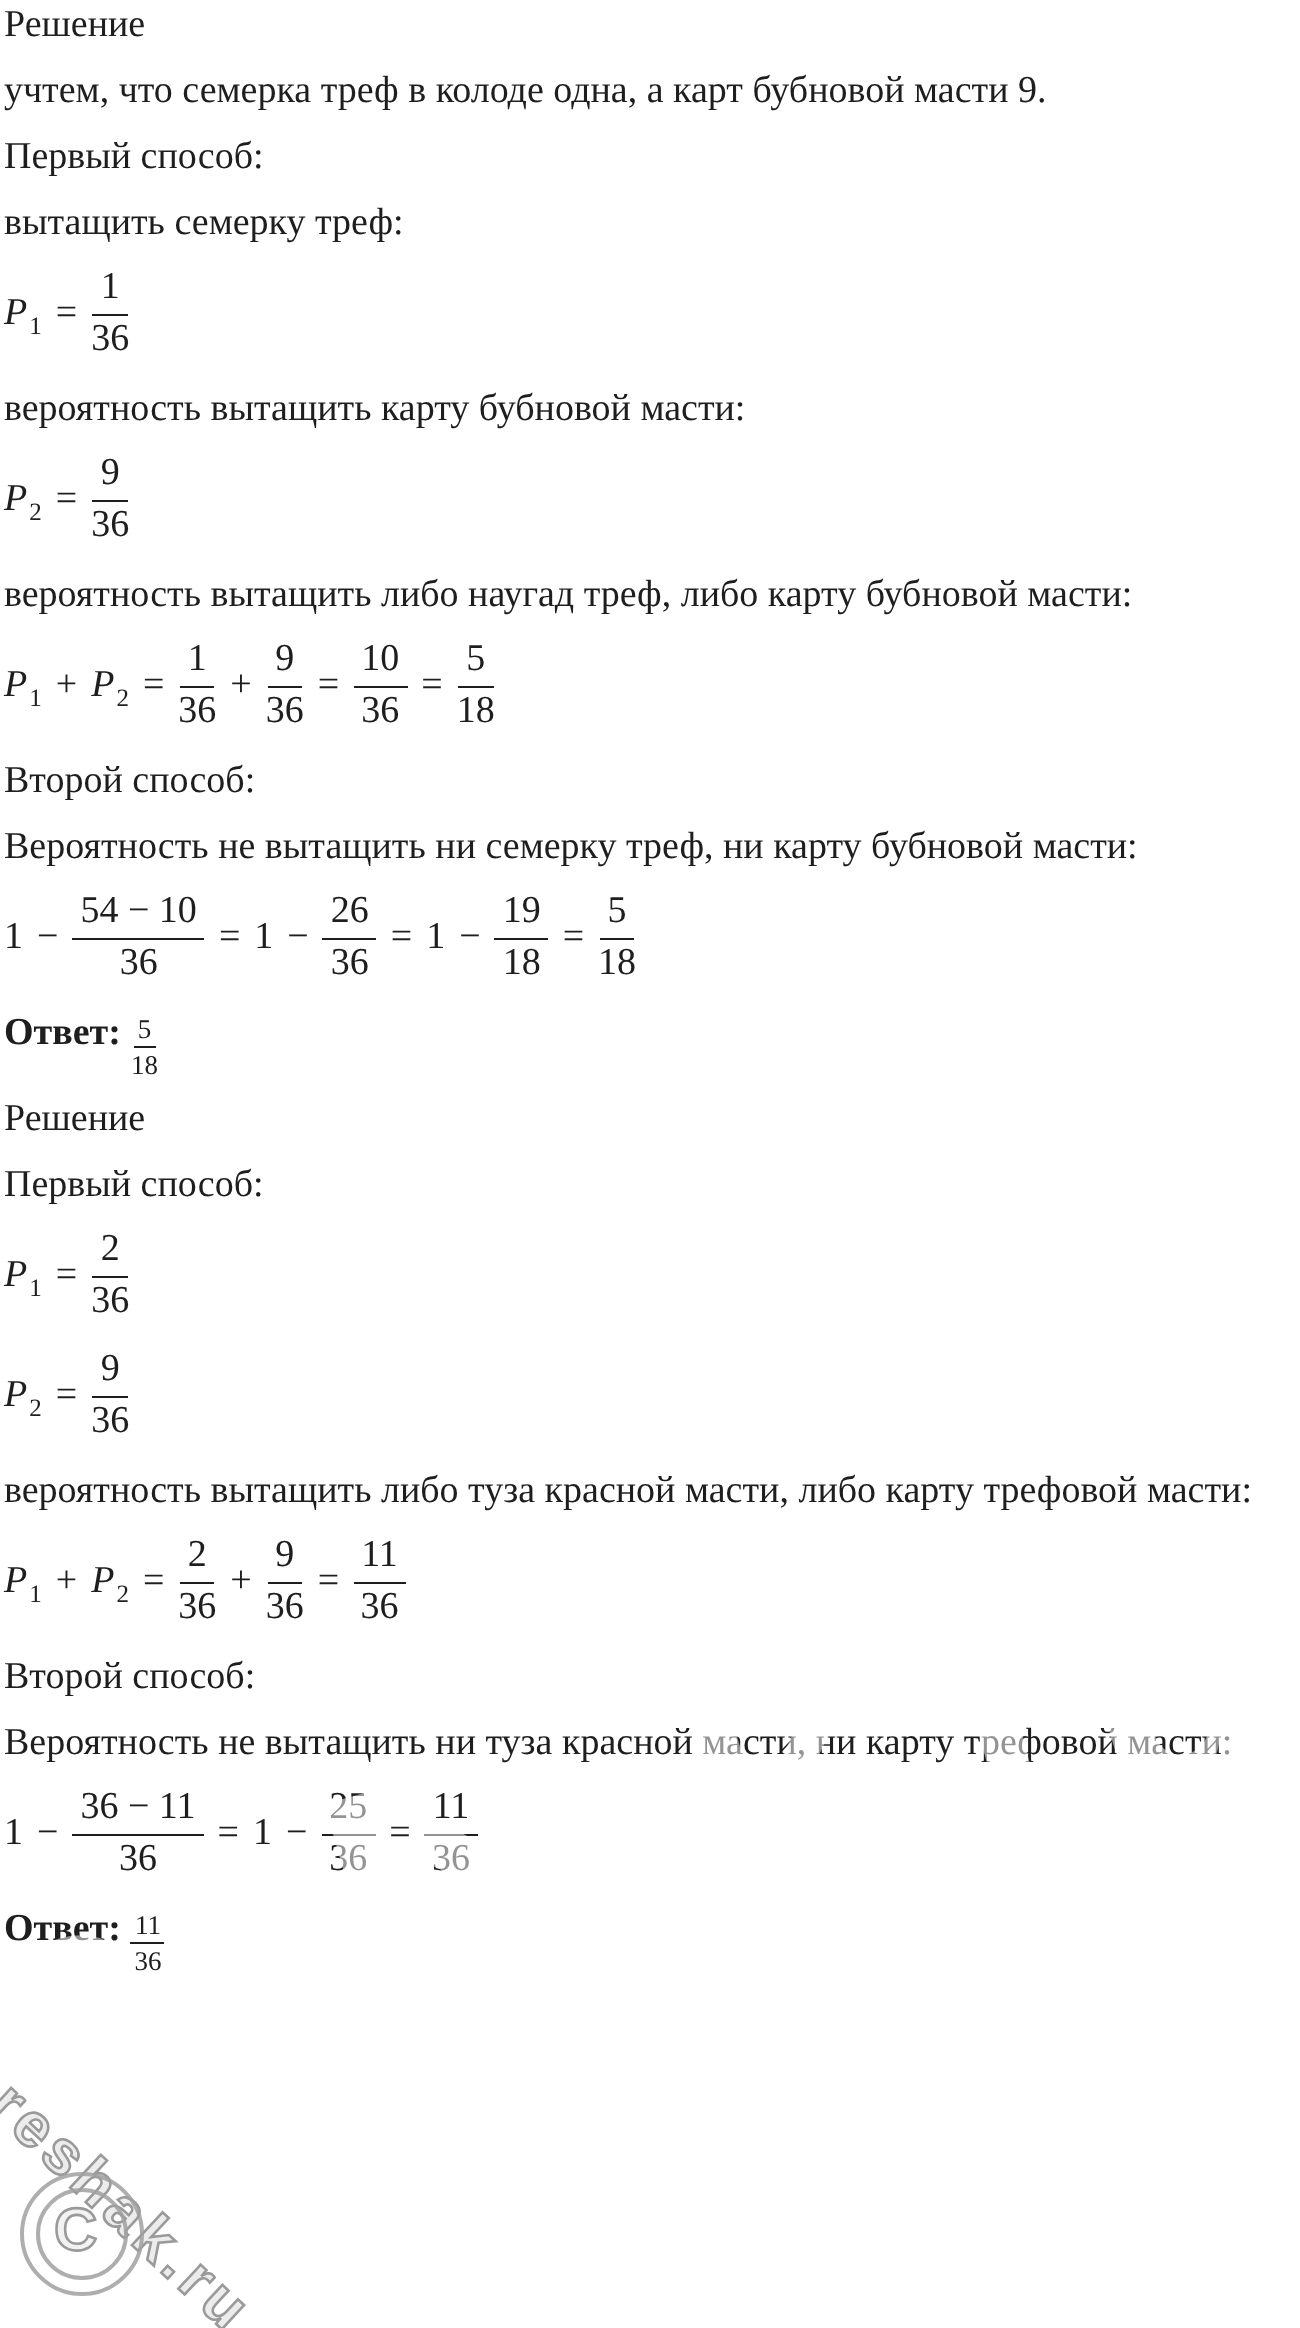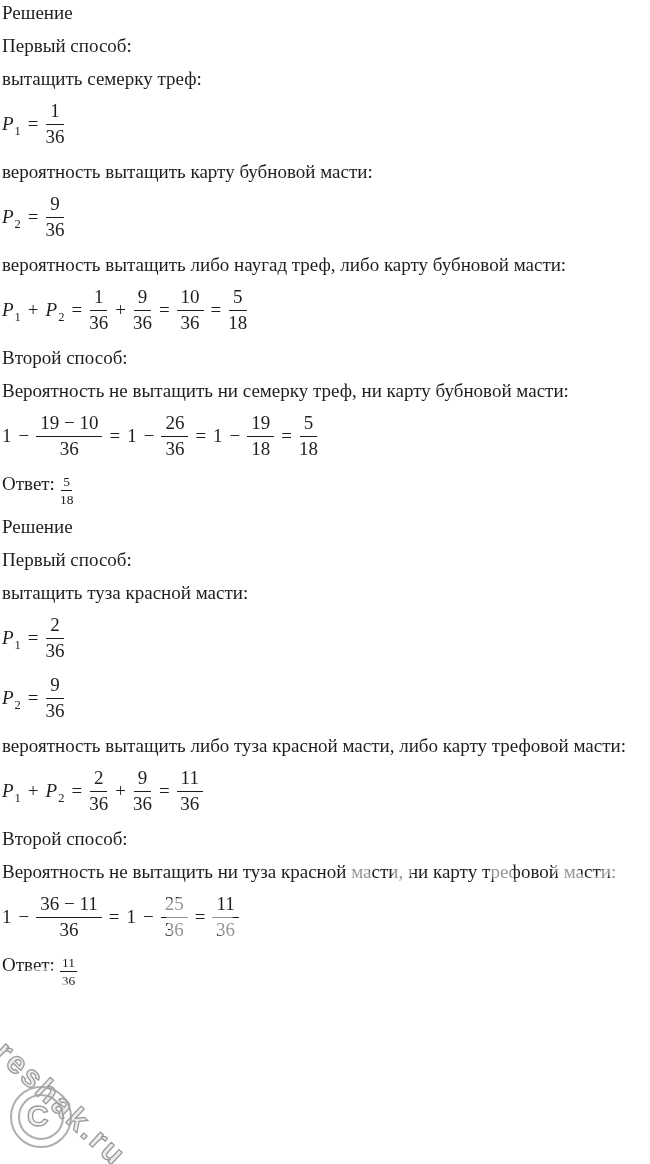--- a/index.html
+++ b/index.html
@@ -49,21 +49,21 @@
 
   
   .answer {
     display: flex;
     align-items: flex-start;
     font-size: 19px;
     line-height: 22px;
     height: 34px;
     margin: 12px 0 9px 0;
   }
-  .answer-label { margin-right: 5px; }
+  .answer-label { margin-right: 5px; font-weight: bold; }
   .sfrac {
     display: inline-flex; flex-direction: column; align-items: center;
     font-size: 13.5px; line-height: 15px; margin-top: 1px;
   }
   .sfrac-num { padding: 0 2px 1px; border-bottom: 1.3px solid #1e1e1e; }
   .sfrac-den { padding-top: 1px; }
 
   
   .wm { position: absolute; pointer-events: none; user-select: none; }
   .wm-big {
@@ -105,20 +105,21 @@
     color: #f2f2f2;
     -webkit-text-stroke: 1.3px #9a9a9a;
   }
 </style>
 </head>
 <body>
 
 <div class="page">
 
   <div class="para">Решение</div>
+  <div class="para">учтем, что семерка треф в колоде одна, а карт бубновой масти 9.</div>
   <div class="para">Первый способ:</div>
   <div class="para">вытащить семерку треф:</div>
 
   <div class="formula">
       <span class="mvar">P<span class="msub">1</span></span>
       <span class="mop">=</span>
       <span class="mfrac">
         <span class="fnum">1</span>
         <span class="fden">36</span>
       </span>
@@ -163,21 +164,21 @@
       </span>
     </div>
 
   <div class="para">Второй способ:</div>
   <div class="para">Вероятность не вытащить ни семерку треф, ни карту бубновой масти:</div>
 
   <div class="formula">
       <span class="mnum">1</span>
       <span class="mop">−</span>
       <span class="mfrac">
-        <span class="fnum">19 − 10</span>
+        <span class="fnum">54 − 10</span>
         <span class="fden">36</span>
       </span>
       <span class="mop">=</span>
       <span class="mnum">1</span>
       <span class="mop">−</span>
       <span class="mfrac">
         <span class="fnum">26</span>
         <span class="fden">36</span>
       </span>
       <span class="mop">=</span>
@@ -198,21 +199,20 @@
     <span class="answer-label">Ответ:</span>
     <span class="sfrac">
       <span class="sfrac-num">5</span>
       <span class="sfrac-den">18</span>
     </span>
   </div>
 
 
   <div class="para">Решение</div>
   <div class="para">Первый способ:</div>
-  <div class="para">вытащить туза красной масти:</div>
 
   <div class="formula">
       <span class="mvar">P<span class="msub">1</span></span>
       <span class="mop">=</span>
       <span class="mfrac">
         <span class="fnum">2</span>
         <span class="fden">36</span>
       </span>
     </div>
 

